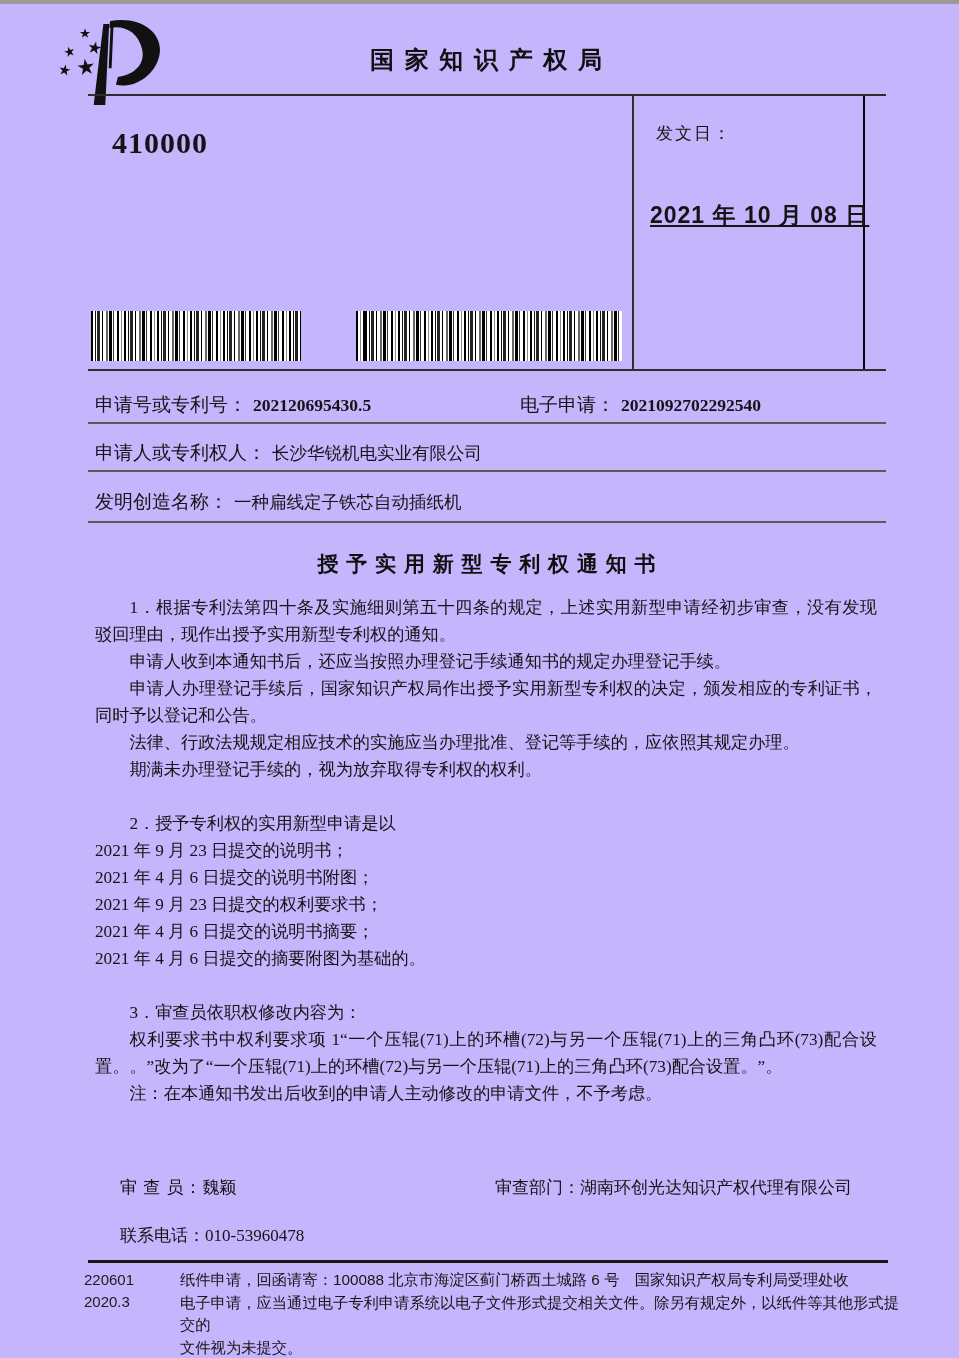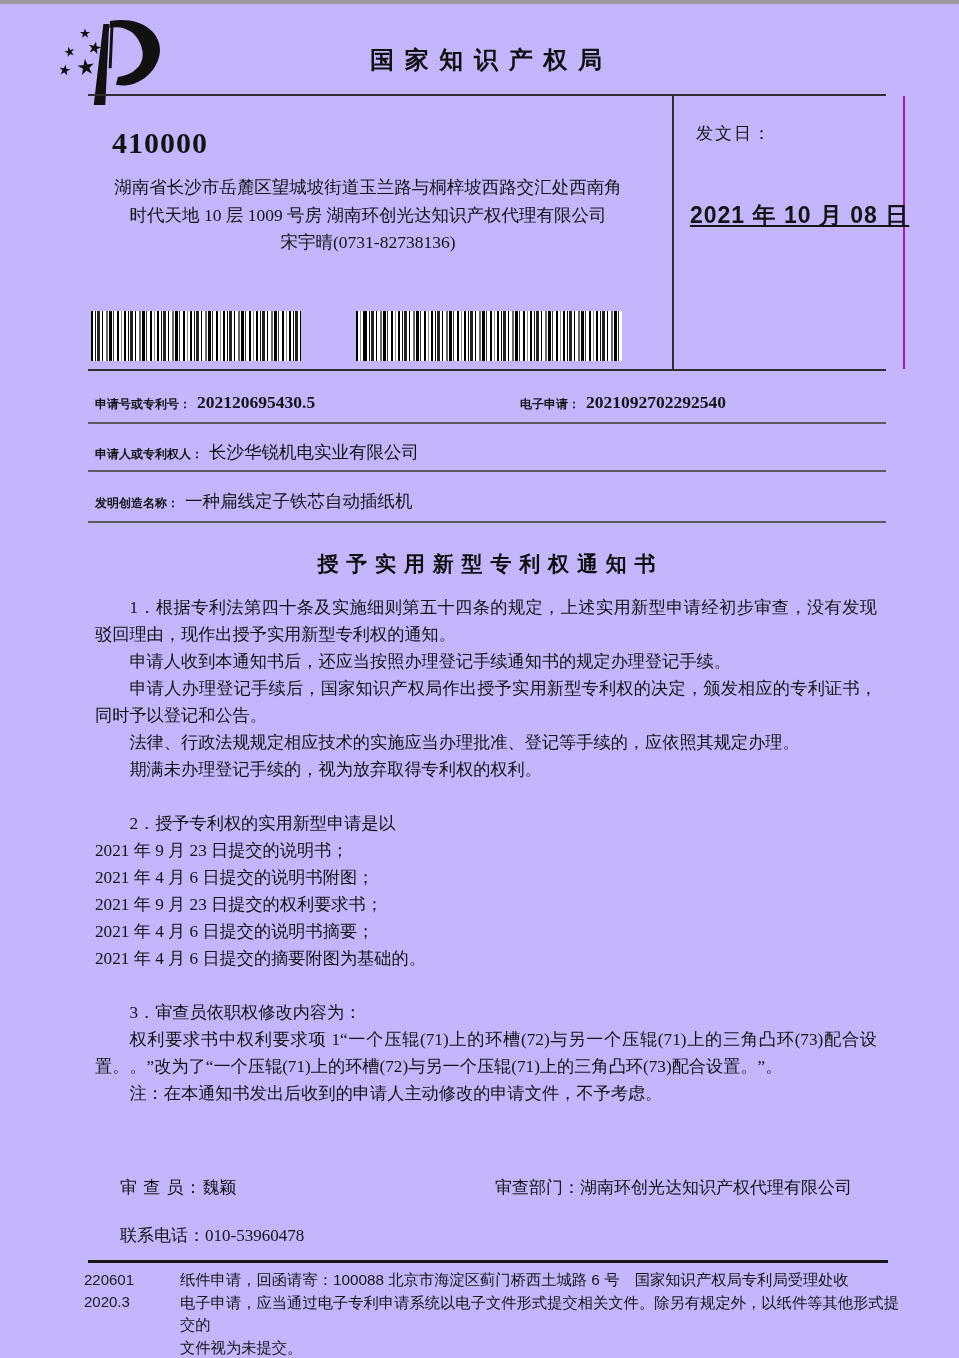--- a/index.html
+++ b/index.html
@@ -14,22 +14,22 @@
   
   .org-title {
     position:absolute; top:40px; left:88px; width:798px; text-align:center;
     font-family:"Liberation Sans", sans-serif; font-weight:bold;
     font-size:24px; letter-spacing:2px; color:#101010;
   }
   .logo { position:absolute; left:56px; top:14px; width:116px; height:92px; }
 
   
   .dispatch-box {
-    position:absolute; left:672px; top:92px; width:229px; height:273px;
-    border-left:2px solid #2e2e2e; border-right:2px solid #a21caf;
+    position:absolute; left:632px; top:92px; width:229px; height:273px;
+    border-left:2px solid #2e2e2e; border-right:2px solid #000000;
   }
   .dispatch-label { position:absolute; left:22px; top:26px; font-size:17px; letter-spacing:2px; }
   .dispatch-date  {
     position:absolute; left:16px; top:104px; font-size:23px; font-weight:bold;
     font-family:"Liberation Sans", sans-serif; letter-spacing:1px; white-space:nowrap;text-decoration:underline;
   }
 
   
   .postcode { position:absolute; left:112px; top:122px; font-size:30px; font-weight:bold; letter-spacing:1px; }
   .address  {
@@ -46,21 +46,21 @@
       #666 15px 17px, #fff 17px 18px, #000 18px 21px, #fff 21px 22px,
       #333 22px 23px, #fff 23px 26px, #000 26px 28px, #fff 28px 30px,
       #888 30px 31px, #fff 31px 33px);
   }
   .barcode.b1 { left:91px;  width:210px; }
   .barcode.b2 { left:356px; width:266px; background-position:9px 0; }
 
   
   .field-row { position:absolute; left:95px; width:783px; white-space:nowrap; }
   .flabel {
-    font-family:"Liberation Sans", sans-serif; font-weight:bold; font-size:12px;
+    font-family:"Liberation Sans", sans-serif; font-weight:normal; font-size:19px;
   }
   .fvalue-bold { font-weight:bold; font-size:17.5px; margin-left:6px; }
   .fvalue      { font-size:17.5px; margin-left:6px; }
   .serial-group { position:absolute; left:425px; top:0; }
 
   
   .notice-title {
     position:absolute; top:546px; left:88px; width:798px; text-align:center;
     font-family:"Liberation Sans", sans-serif; font-weight:bold;
     font-size:21px; letter-spacing:1px; color:#0f0f0f;
@@ -115,25 +115,20 @@
 
   <div class="rule" style="top:90px; left:88px; width:798px; height:2px;"></div>
   <div class="rule" style="top:365px; left:88px; width:798px; height:2px;"></div>
 
   <div class="dispatch-box">
     <div class="dispatch-label">发文日：</div>
     <div class="dispatch-date">2021 年 10 月 08 日</div>
   </div>
 
   <div class="postcode">410000</div>
-  <div class="address">
-    <div>湖南省长沙市岳麓区望城坡街道玉兰路与桐梓坡西路交汇处西南角</div>
-    <div>时代天地 10 层 1009 号房  湖南环创光达知识产权代理有限公司</div>
-    <div>宋宇晴(0731-82738136)</div>
-  </div>
 
   <div class="barcode b1"></div>
   <div class="barcode b2"></div>
 
   <div class="field-row" style="top:388px;">
     <span class="flabel">申请号或专利号：</span><span class="fvalue-bold">202120695430.5</span>
     <span class="serial-group">
       <span class="flabel">电子申请：</span><span class="fvalue-bold">2021092702292540</span>
     </span>
   </div>

